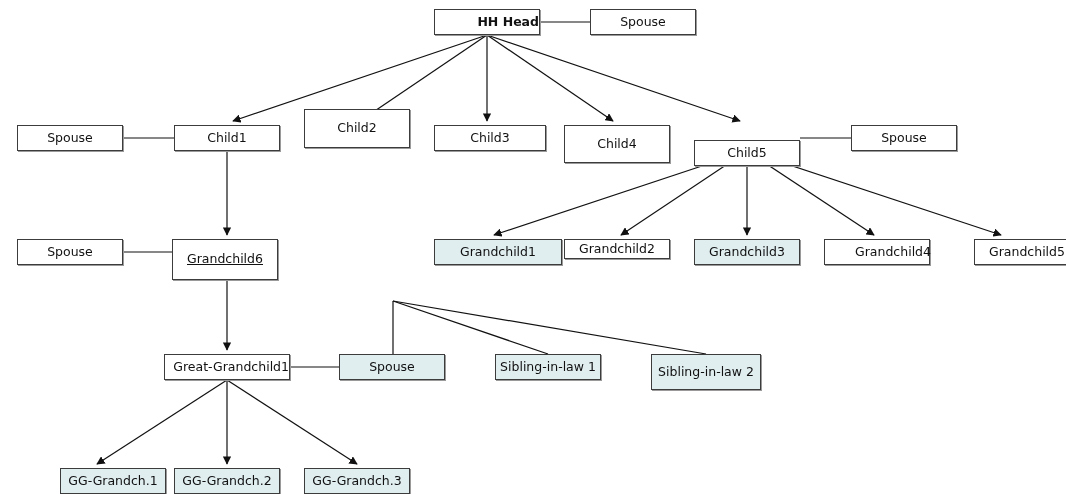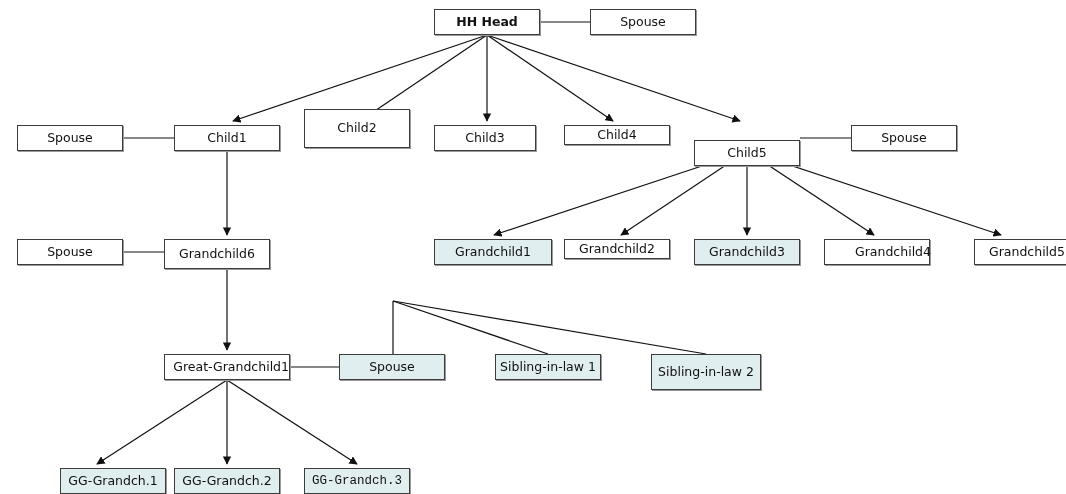--- a/index.html
+++ b/index.html
@@ -56,54 +56,54 @@
         <path d="M393,301 L393,354" fill="none" stroke="#111111" stroke-width="1.2"></path>
         <path d="M393,301 L548,354" fill="none" stroke="#111111" stroke-width="1.2"></path>
         <path d="M393,301 L706,354" fill="none" stroke="#111111" stroke-width="1.2"></path>
         <path d="M227,380 L97,464" fill="none" stroke="#111111" stroke-width="1.2" marker-end="url(#arrow)"></path>
         <path d="M227,380 L227,464" fill="none" stroke="#111111" stroke-width="1.2" marker-end="url(#arrow)"></path>
         <path d="M227,380 L357,464" fill="none" stroke="#111111" stroke-width="1.2" marker-end="url(#arrow)"></path>
       </g>
   </svg>
 
   <div id="node-layer">
-      <div class="node bold" style="left: 434px; top: 9px; width: 106px; height: 26px;">
+      <div class="node bold" style="left: 434px; top: 9px; width: 106px; height: 26px; justify-content: flex-end;">
         <span>HH Head</span>
       </div>
       <div class="node" style="left: 590px; top: 9px; width: 106px; height: 26px;">
         <span>Spouse</span>
       </div>
       <div class="node" style="left: 17px; top: 125px; width: 106px; height: 26px;">
         <span>Spouse</span>
       </div>
       <div class="node" style="left: 174px; top: 125px; width: 106px; height: 26px;">
         <span>Child1</span>
       </div>
       <div class="node" style="left: 304px; top: 109px; width: 106px; height: 39px;">
         <span>Child2</span>
       </div>
-      <div class="node" style="left: 434px; top: 125px; width: 102px; height: 26px;">
+      <div class="node" style="left: 434px; top: 125px; width: 112px; height: 26px;">
         <span>Child3</span>
       </div>
-      <div class="node" style="left: 564px; top: 125px; width: 106px; height: 20px;">
+      <div class="node" style="left: 564px; top: 125px; width: 106px; height: 38px;">
         <span>Child4</span>
       </div>
       <div class="node" style="left: 694px; top: 140px; width: 106px; height: 26px;">
         <span>Child5</span>
       </div>
       <div class="node" style="left: 851px; top: 125px; width: 106px; height: 26px;">
         <span>Spouse</span>
       </div>
       <div class="node" style="left: 17px; top: 239px; width: 106px; height: 26px;">
         <span>Spouse</span>
       </div>
-      <div class="node" style="left: 164px; top: 239px; width: 106px; height: 30px;">
+      <div class="node" style="left: 172px; top: 239px; width: 106px; height: 41px; text-decoration: underline;">
         <span>Grandchild6</span>
       </div>
-      <div class="node fill-blue" style="left: 434px; top: 239px; width: 118px; height: 26px;">
+      <div class="node fill-blue" style="left: 434px; top: 239px; width: 128px; height: 26px;">
         <span>Grandchild1</span>
       </div>
       <div class="node" style="left: 564px; top: 239px; width: 106px; height: 20px;">
         <span>Grandchild2</span>
       </div>
       <div class="node fill-blue" style="left: 694px; top: 239px; width: 106px; height: 26px;">
         <span>Grandchild3</span>
       </div>
       <div class="node" style="left: 824px; top: 239px; width: 106px; height: 26px; padding-left: 32px;">
         <span>Grandchild4</span>
@@ -122,18 +122,18 @@
       </div>
       <div class="node fill-blue" style="left: 651px; top: 354px; width: 110px; height: 36px;">
         <span>Sibling-in-law 2</span>
       </div>
       <div class="node fill-blue" style="left: 44px; top: 468px; width: 106px; height: 26px; margin-left: 16px;">
         <span>GG-Grandch.1</span>
       </div>
       <div class="node fill-blue" style="left: 174px; top: 468px; width: 106px; height: 26px;">
         <span>GG-Grandch.2</span>
       </div>
-      <div class="node fill-blue" style="left: 304px; top: 468px; width: 106px; height: 26px; font-family: Liberation Mono, monospace;">
+      <div class="node fill-blue" style="left: 304px; top: 468px; width: 106px; height: 26px;">
         <span>GG-Grandch.3</span>
       </div>
     </div>
 
 </div>
 
 </body></html>

